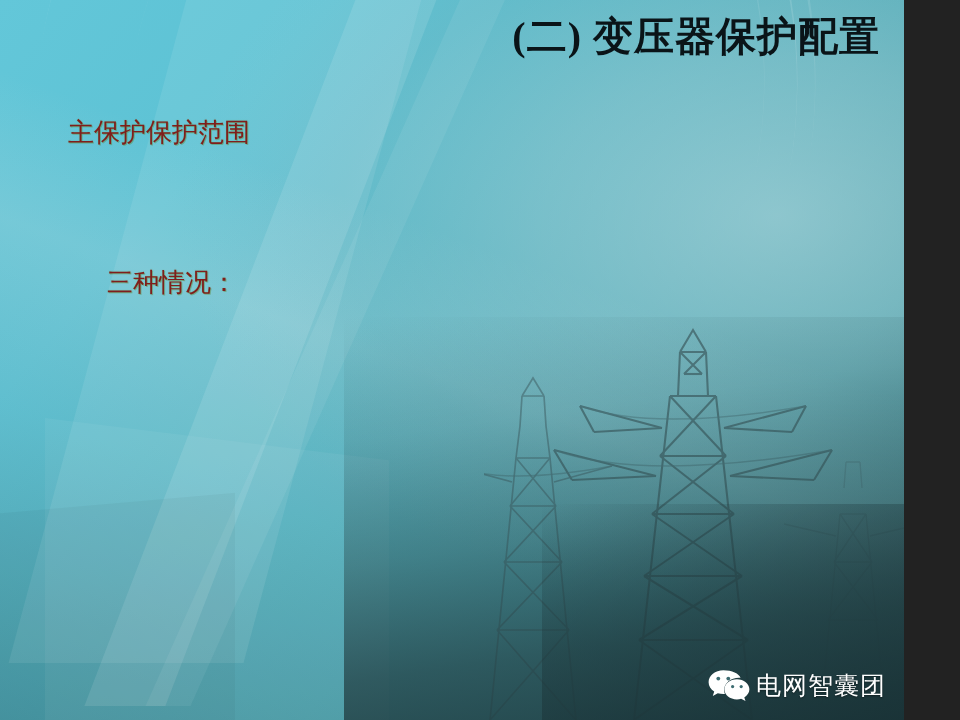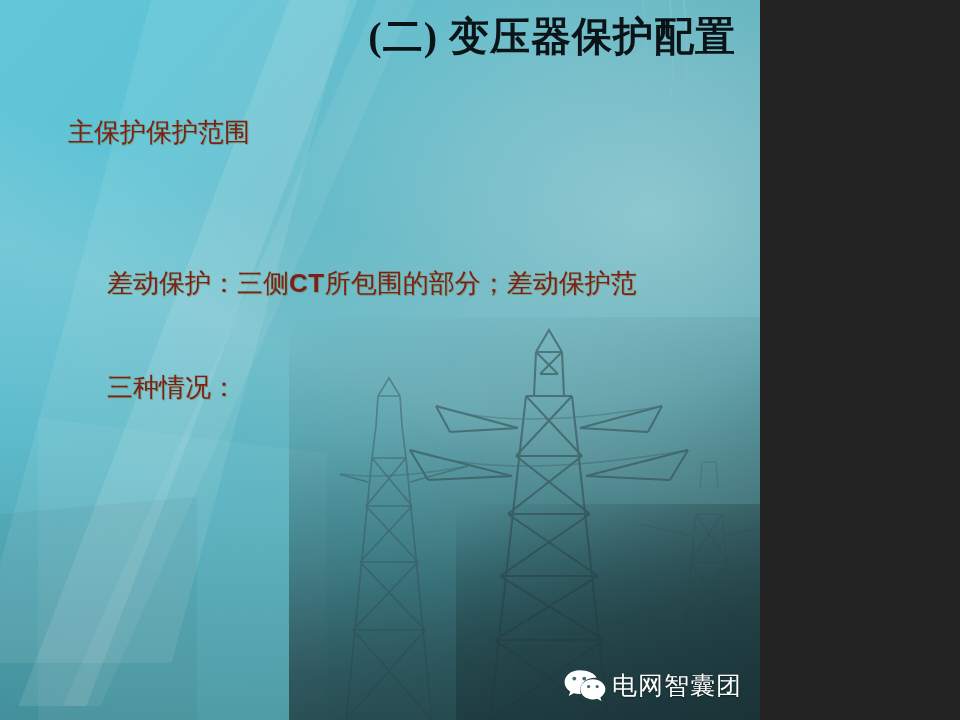--- a/index.html
+++ b/index.html
@@ -7,21 +7,21 @@
     margin: 0;
     padding: 0;
     background: #222;
   }
   body {
     font-family: "Liberation Serif", "DejaVu Serif", serif;
   }
 
   .slide {
     position: relative;
-    width: 760px;
+    width: 904px;
     height: 720px;
     overflow: hidden;
     background: #5ec3d6;
     user-select: none;
   }
 
   
 
   
   .bg-base {
@@ -263,23 +263,20 @@
 
   <div class="slide-title">(二) 变压器保护配置</div>
 
   <div class="body">
 
     <div class="ln ln-row">主保护保护范围</div>
 
     <div class="gap-lg"></div>
 
 
-    <div class="ln ln-row">
-      <span>差动保护：三侧</span><b>CT</b><span>所包围的部分；差动保护范</span>
-    </div>
 
 
     <div class="ln ln-row">
       <span>三种情况：</span>
     </div>
 
   </div>
 
   <div class="watermark">
     <span class="wechat-icon">

